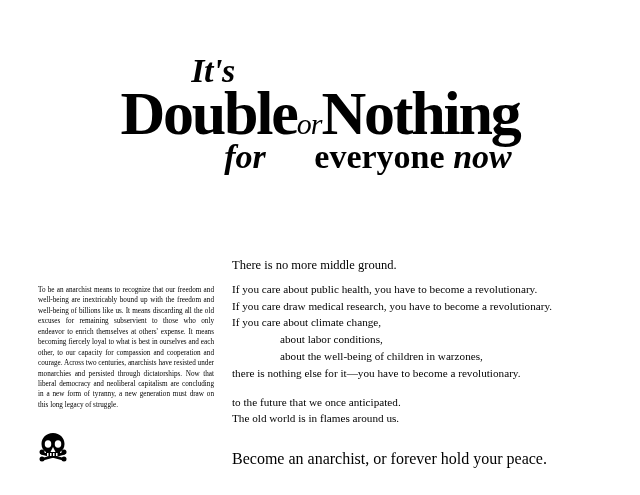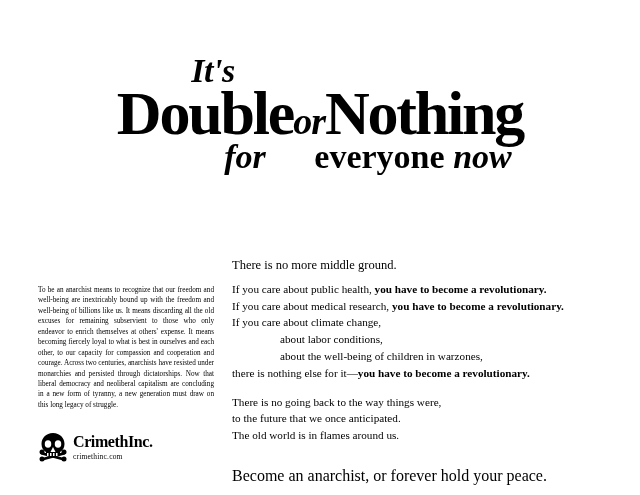--- a/index.html
+++ b/index.html
@@ -36,22 +36,22 @@
   }
   .hl-line2 {
     font-size: 62px;
     font-weight: bold;
     letter-spacing: -2.2px;
     line-height: 1;
     white-space: nowrap;
   }
   .hl-line2 .or {
     font-style: italic;
-    font-weight: bold;
-    font-size: 38px;
+    font-weight: normal;
+    font-size: 30px;
     letter-spacing: -1px;
   }
   .hl-line3 {
     font-size: 34px;
     font-weight: bold;
     line-height: 1;
     margin-top: -4px;
     margin-left: 96px;
     white-space: nowrap;
   }
@@ -126,21 +126,21 @@
   }
   .rc-para p {
     margin: 0;
   }
   .indent1 { padding-left: 48px; }
   .indent2 { padding-left: 48px; }
   .rc-final {
     font-size: 16px;
     margin-top: 20px;
   }
-  b, strong { font-weight: bold; }
+  b, strong { font-weight: normal; }
 </style>
 </head>
 <body>
 
 <div class="headline">
   <div class="hl-line1">It's</div>
   <div class="hl-line2">
     <span>Double</span><span class="or">or</span><span>Nothing</span>
   </div>
   <div class="hl-line3">
@@ -168,38 +168,33 @@
         <ellipse cx="20" cy="24" rx="6.5" ry="7.5"></ellipse>
         <ellipse cx="40" cy="24" rx="6.5" ry="7.5"></ellipse>
         <path d="M30 30 L25 40 h10 Z"></path>
         <rect x="18" y="42" width="3" height="6"></rect>
         <rect x="24" y="42" width="3" height="6"></rect>
         <rect x="30" y="42" width="3" height="6"></rect>
         <rect x="36" y="42" width="3" height="6"></rect>
       </g>
     </svg>
   </span>
-  <span class="logo-text">
-    <span class="logo-name" style="display:block">CrimethInc.</span>
-    <span class="logo-url" style="display:block">crimethinc.com</span>
-  </span>
 </div>
 
 <div class="right-col">
   <div class="rc-head">There is no more middle ground.</div>
 
   <div class="rc-para">
     <p><span>If you care about public health, </span><b>you have to become a revolutionary.</b></p>
-    <p><span>If you care about medical research, </span><b>you have to become a revolutionary.</b></p>
+    <p><span>If you care draw medical research, </span><b>you have to become a revolutionary.</b></p>
     <p><span>If you care about climate change,</span></p>
     <p class="indent1"><span>about labor conditions,</span></p>
     <p class="indent2"><span>about the well-being of children in warzones,</span></p>
     <p><span>there is nothing else for it—</span><b>you have to become a revolutionary.</b></p>
   </div>
 
   <div class="rc-para">
-    <p>There is no going back to the way things were,</p>
     <p>to the future that we once anticipated.</p>
     <p>The old world is in flames around us.</p>
   </div>
 
   <div class="rc-final">Become an anarchist, or forever hold your peace.</div>
 </div>
 
 </body></html>

